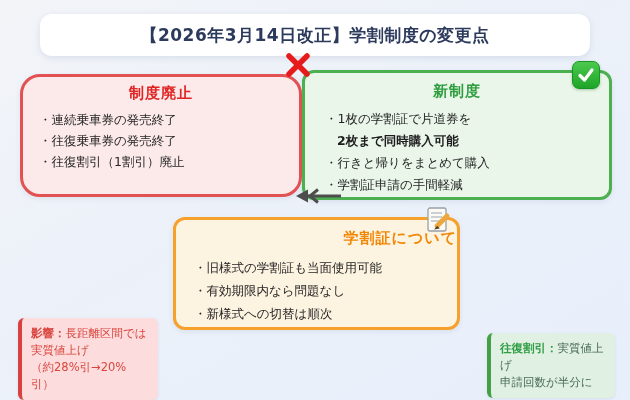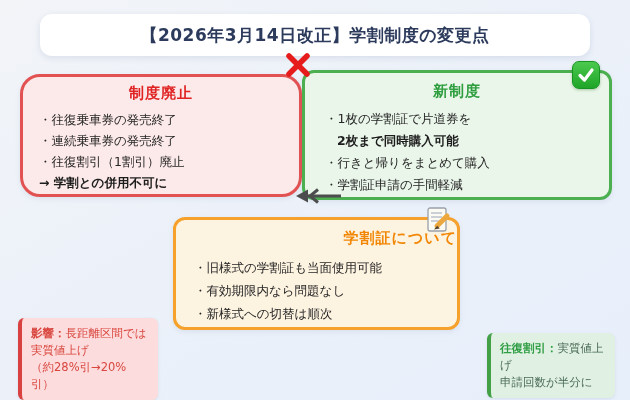--- a/index.html
+++ b/index.html
@@ -72,24 +72,23 @@
 
 <div class="canvas">
 
   <div class="title-card">
     <h1>【2026年3月14日改正】学割制度の変更点</h1>
   </div>
 
   <div class="box box-red">
     <div class="box-title">制度廃止</div>
     <div class="box-lines">
+      <div>・連続乗車券の発売終了</div>
       <div>・往復乗車券の発売終了</div>
-      <div>・連続乗車券の発売終了</div>
       <div>・往復割引（1割引）廃止</div>
-      <div class="bold-line">→ 学割との併用不可に</div>
     </div>
   </div>
 
   <div class="box box-green">
     <div class="box-title">新制度</div>
     <div class="box-lines">
       <div>・1枚の学割証で片道券を</div>
       <div class="bold-line indent">2枚まで同時購入可能</div>
       <div>・行きと帰りをまとめて購入</div>
       <div>・学割証申請の手間軽減</div>

